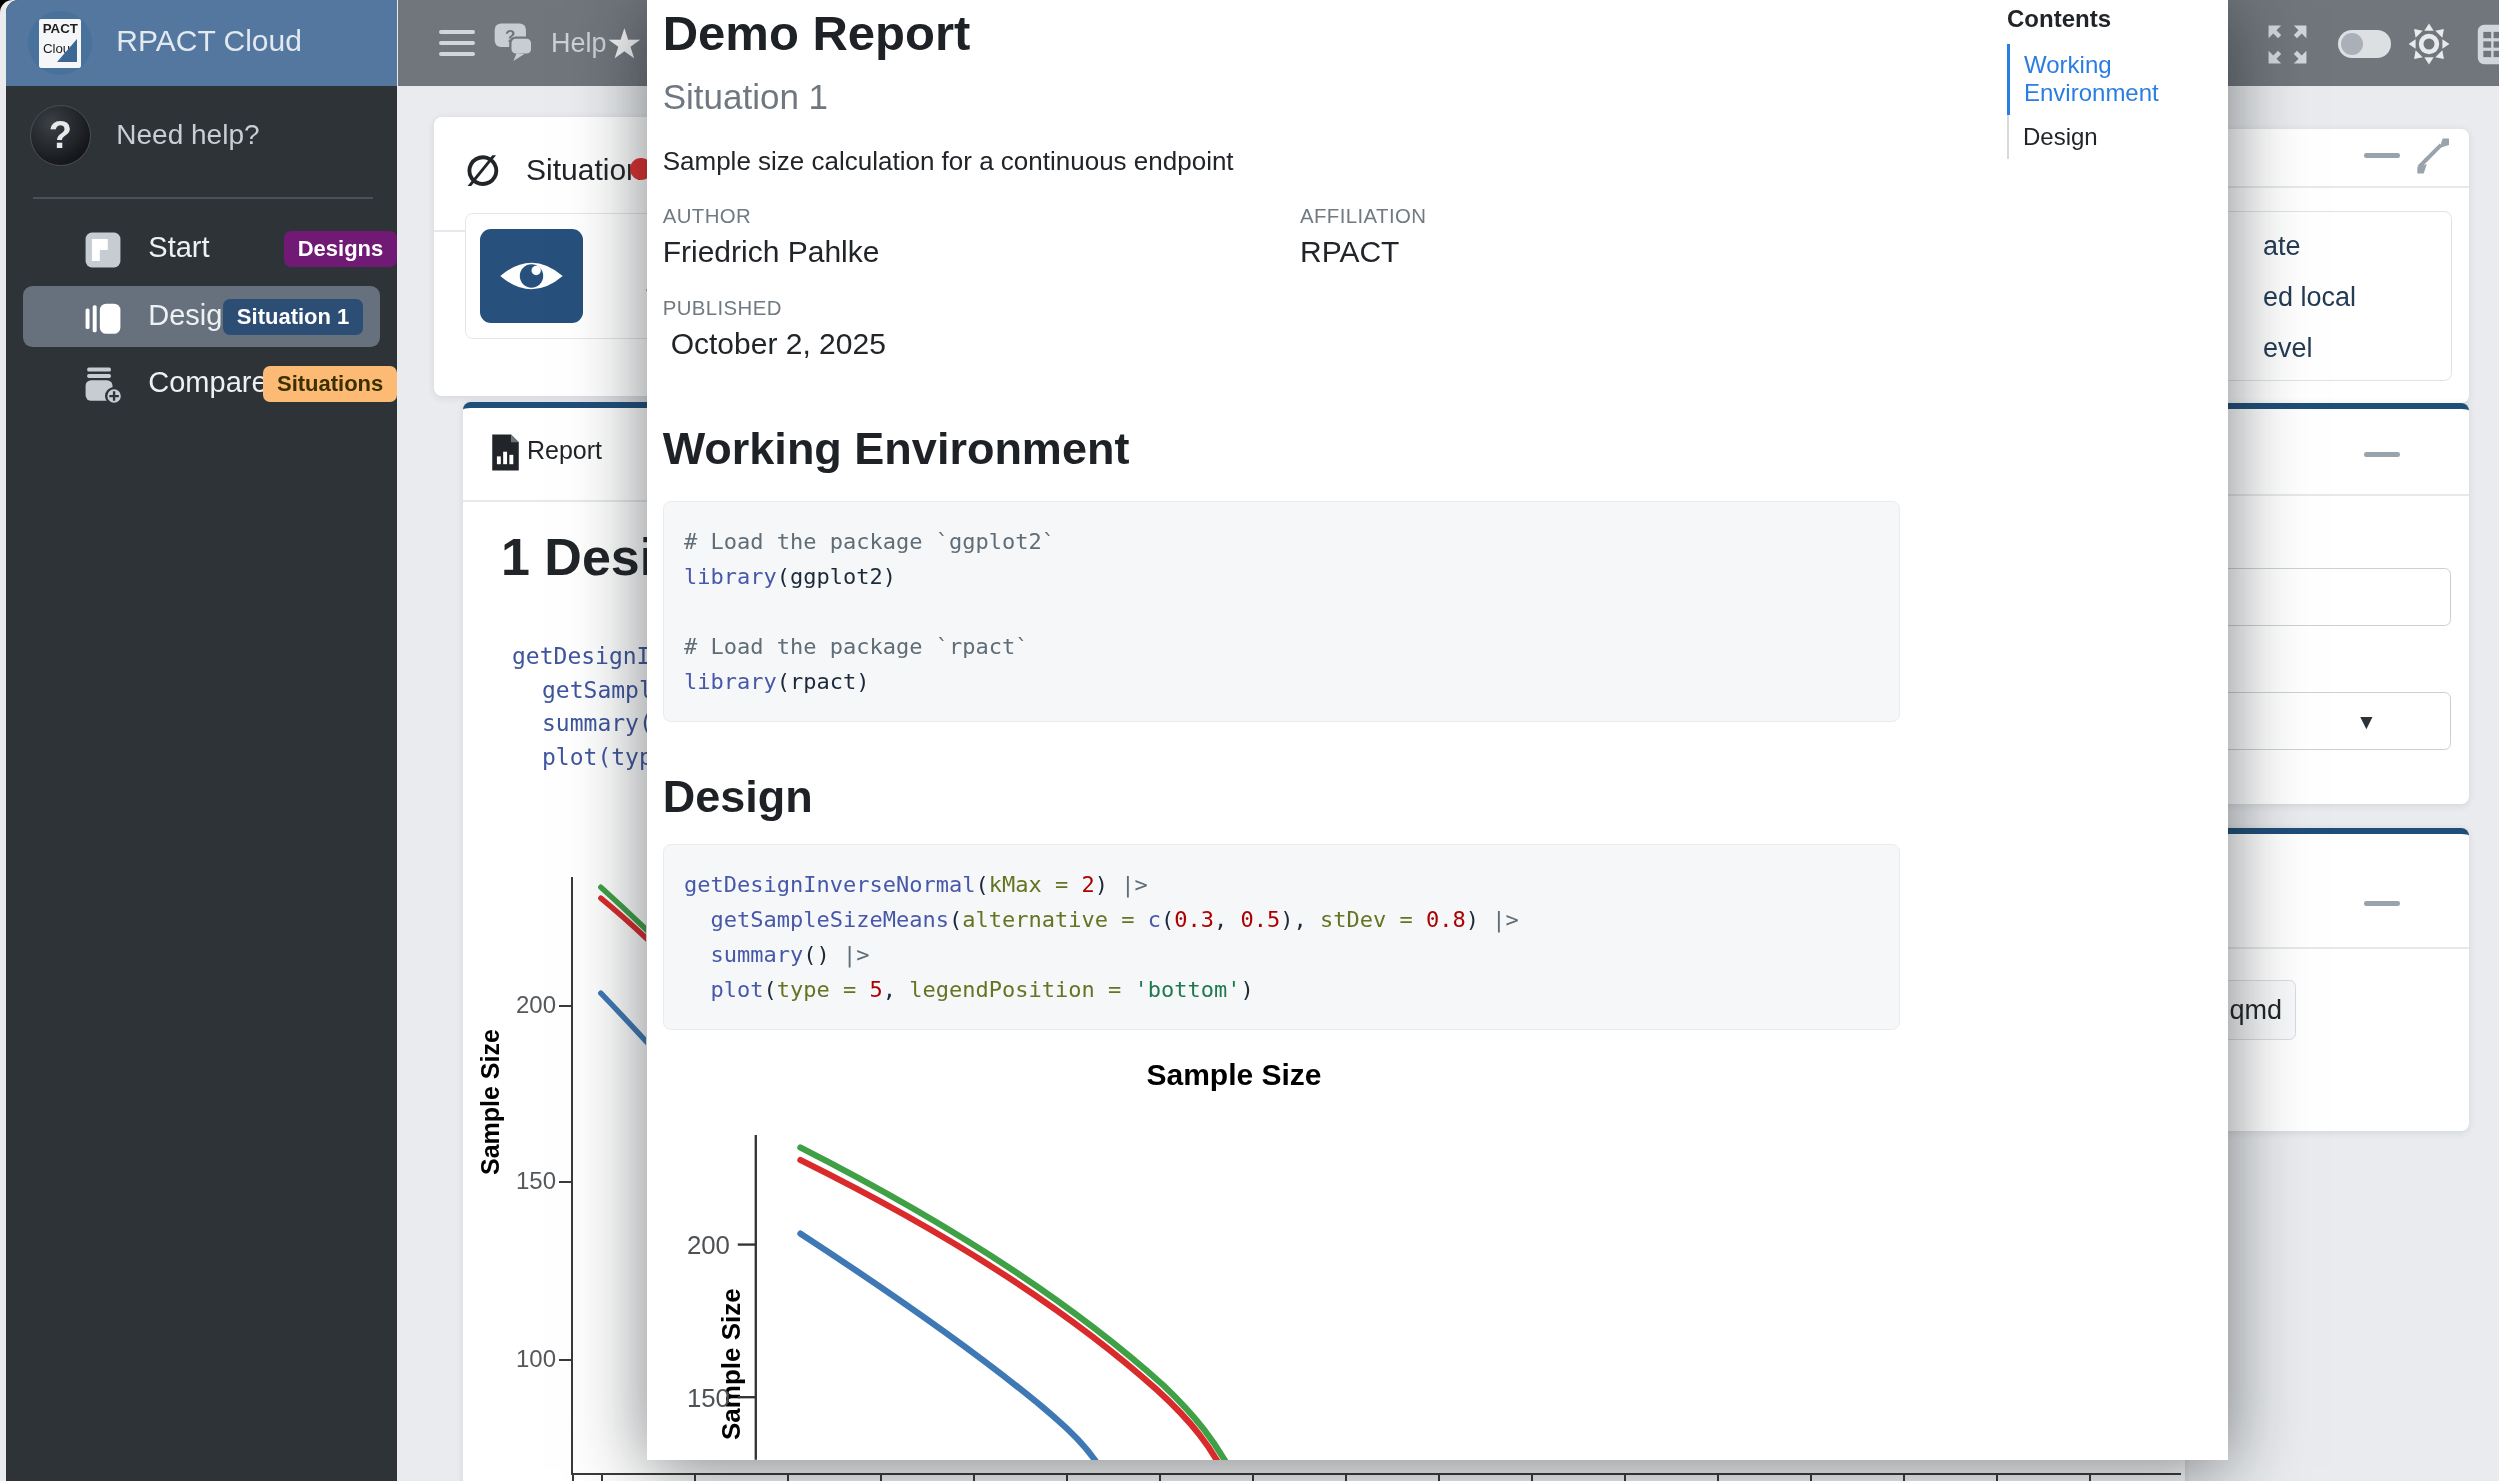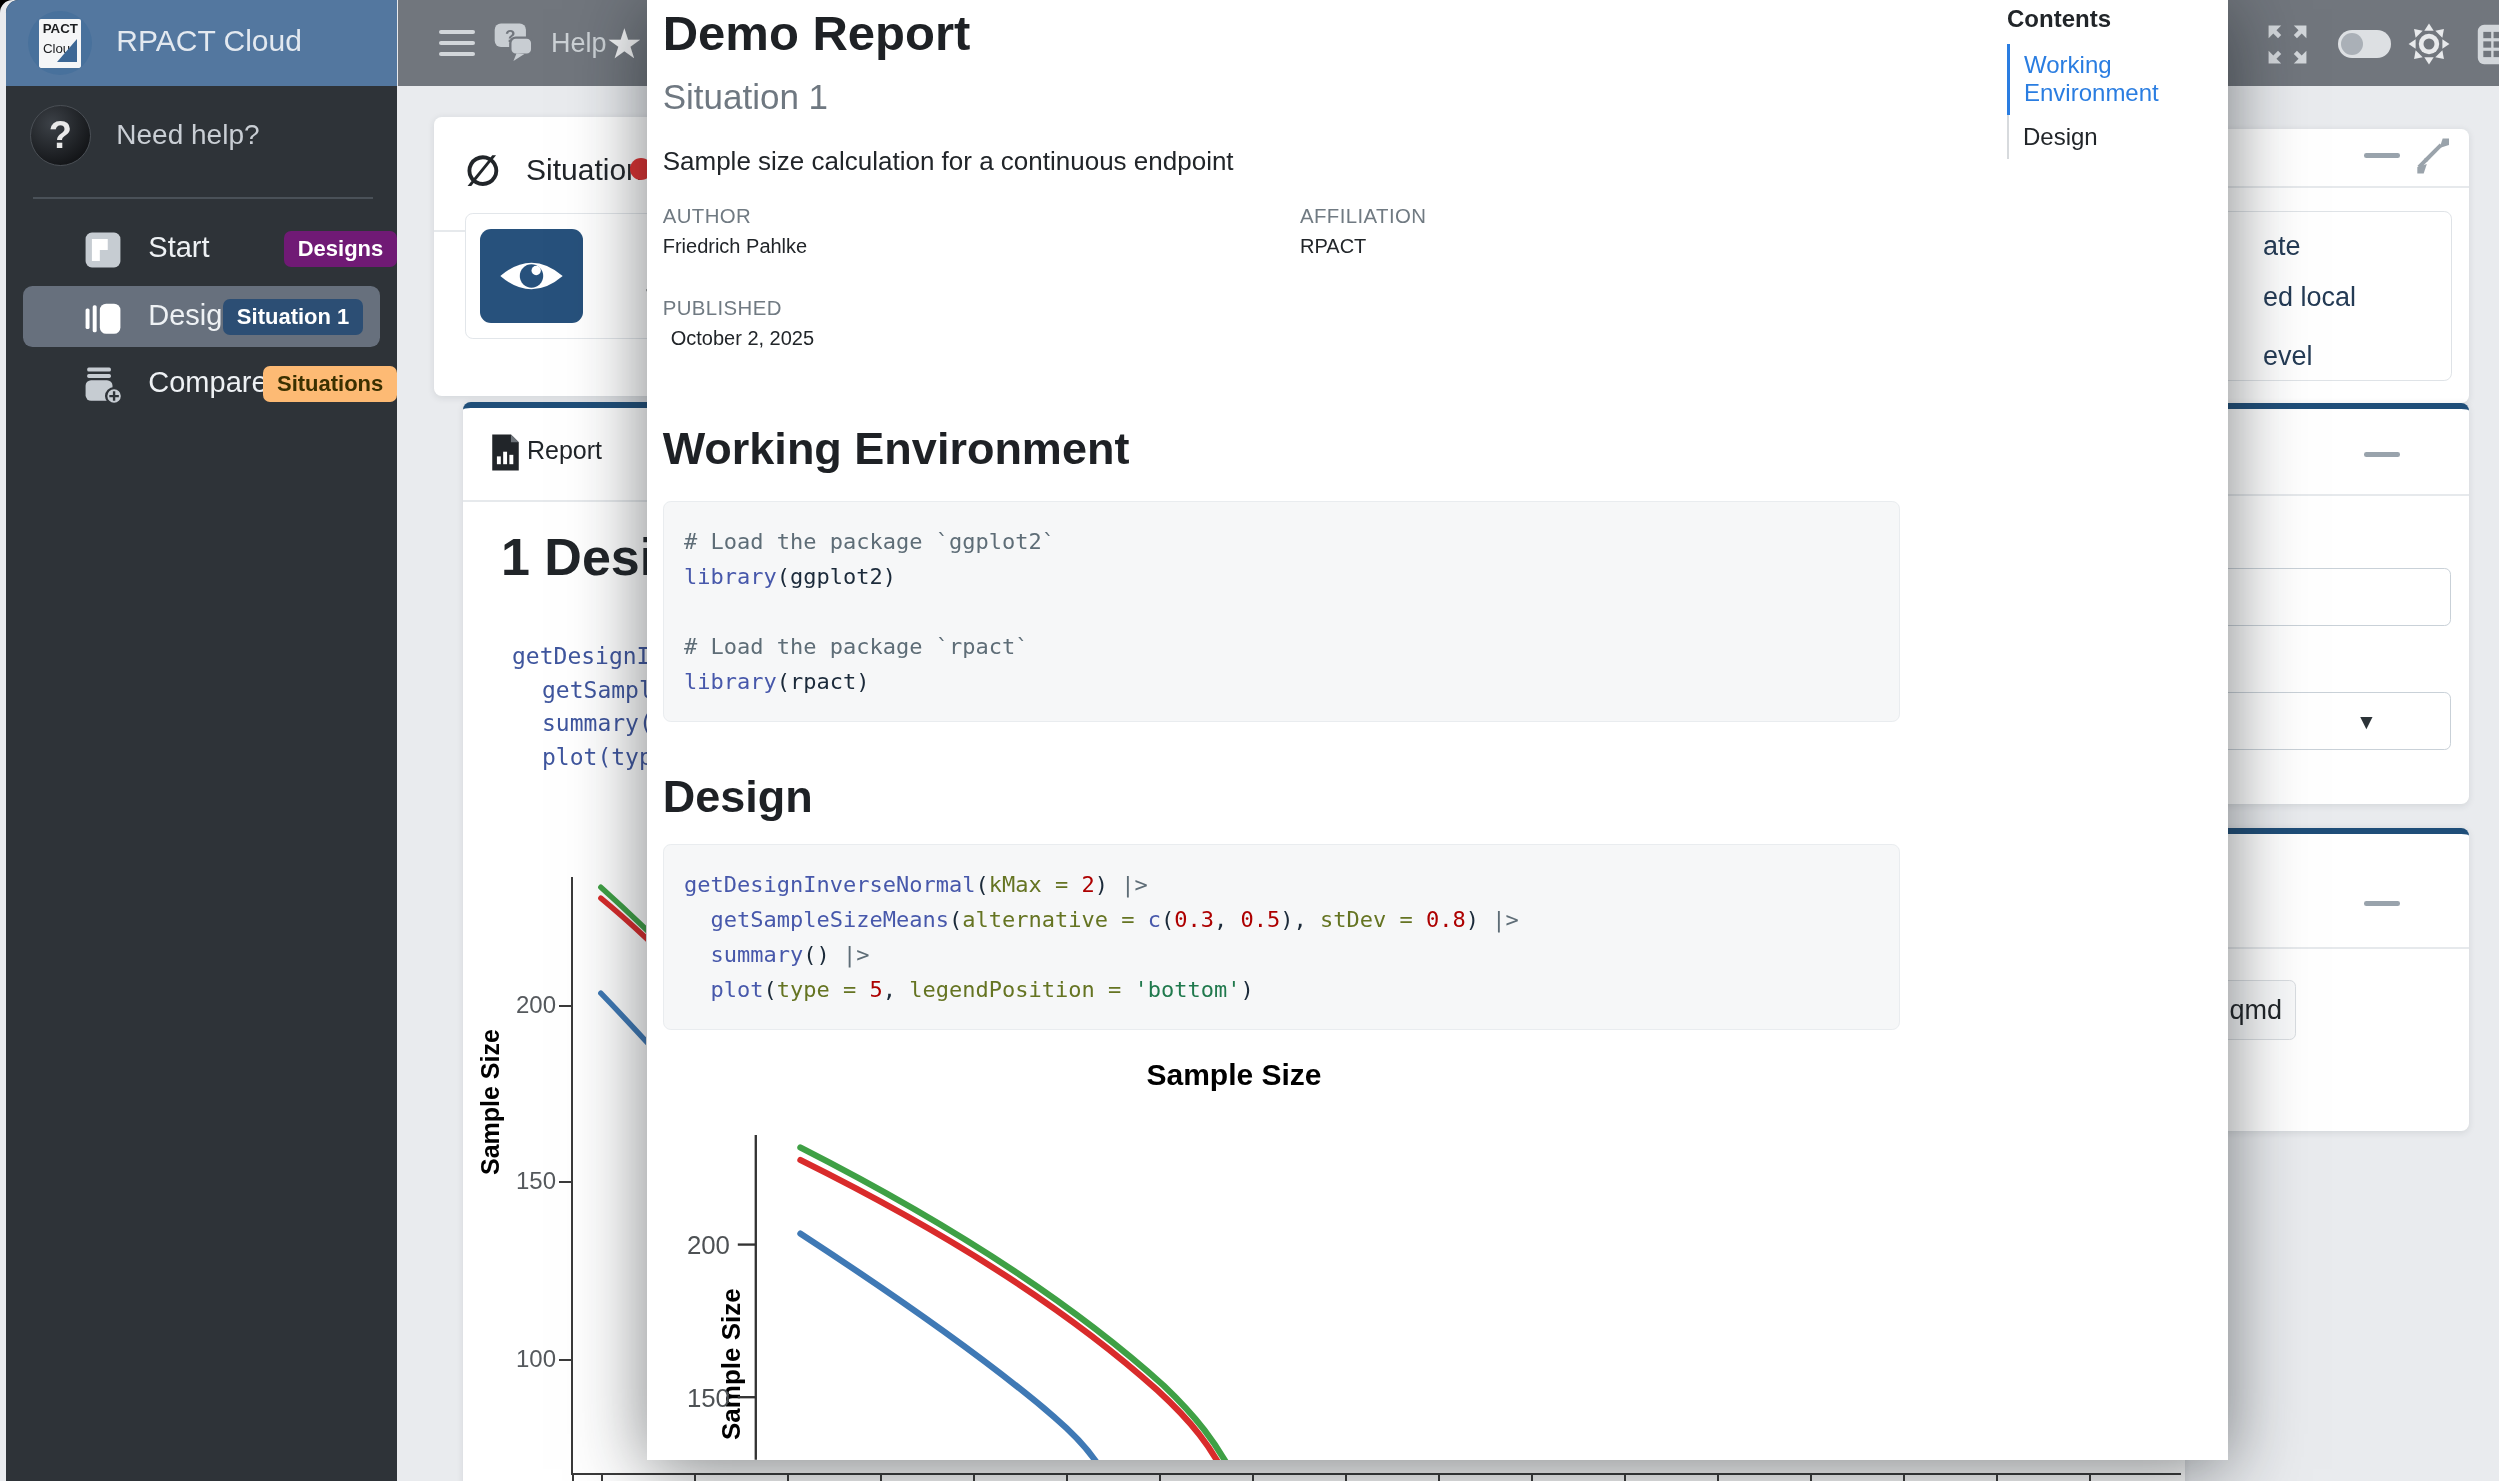--- a/index.html
+++ b/index.html
@@ -69,21 +69,21 @@
   #rp-caret{font-size:21px;color:#2c3338;}
   #rp-chip{background:#f8f9fa;border:1.6px solid #d9dde1;border-radius:6.3px;text-align:right;
            font-size:27px;color:#212529;line-height:58px;padding-right:12.5px;}
   
   #modal{left:647px;top:0;width:1581px;height:1460px;background:#fff;z-index:40;
          box-shadow:0 9.4px 70px rgba(20,25,30,.55);}
   #modal-title{left:15.7px;top:4.7px;font-size:49px;font-weight:600;color:#1e2125;}
   #modal-subtitle{left:15.7px;top:77px;font-size:35px;color:#6f7881;}
   #modal-desc{left:15.7px;top:146px;font-size:26px;color:#212529;}
   .meta-label{font-size:20.4px;color:#707a82;letter-spacing:0.4px;}
-  .meta-value{font-size:20px;color:#212529;}
+  .meta-value{font-size:30px;color:#212529;}
   .h2{font-size:45px;font-weight:600;color:#1e2125;}
   .codeblock{background:#f6f7f8;border:0.8px solid #e9ecef;border-radius:7.8px;padding:22px 20.4px;
              font-family:"DejaVu Sans Mono","Liberation Mono",monospace;font-size:22px;line-height:35px;white-space:pre;}
   .cl{min-height:35px;}
   .tk-co{color:#5e6d77;}.tk-fu{color:#4758ab;}.tk-ar{color:#657422;text-align:right;}
   .tk-nu{color:#ad0000;}.tk-st{color:#20794d;}.tk-pl{color:#1b2a3a;}.tk-pi{color:#5e6d77;}
   #plot-title{left:0;top:1058px;width:1174px;text-align:center;font-size:30px;font-weight:bold;color:#000;}
   #plot-subtitle{left:0;top:1099px;width:1174px;text-align:center;font-size:26px;color:#000;}
   #plot-ylabel{left:47px;top:1253px;font-size:26px;font-weight:bold;color:#000;
                transform:rotate(-90deg);transform-origin:left top;white-space:nowrap;left:69px;top:1440px;}
@@ -271,21 +271,21 @@
         <line x1="18" y1="30" x2="38" y2="10"></line>
         <path d="M40 2 h8 v8 l-12 4 Z" stroke="none"></path>
         <path d="M8 46 v-8 l12 -4 -4 12 Z" stroke="none"></path>
         <line x1="10" y1="38" x2="20" y2="28"></line>
       </g>
     </svg>
     <div class="abs rp-divider" style="left:0;top:57px;width:100%;"></div>
     <div class="abs" style="left:31px;top:82px;width:368px;height:168px;border:1.6px solid #dfe3e7;border-radius:7.8px;">
       <div class="abs rp-line" style="left:180px;top:19px;">ate</div>
       <div class="abs rp-line" style="left:180px;top:70px;">ed local</div>
-      <div class="abs rp-line" style="left:180px;top:129px;">evel</div>
+      <div class="abs rp-line" style="left:180px;top:121px;">evel</div>
     </div>
   </div>
 
   <div class="abs rpanel" style="left:2051px;top:403px;width:418px;height:395px;border-top:6.3px solid #1f4e79;">
     <div class="abs minus-btn" style="left:313px;top:43px;"></div>
     <div class="abs rp-divider" style="left:0;top:85px;width:100%;"></div>
     <div class="abs rp-box" style="left:28px;top:159px;width:370px;height:56px;"></div>
     <div class="abs rp-box" style="left:28px;top:283px;width:370px;height:56px;">
       <div class="abs" id="rp-caret" style="left:276px;top:17px;">▼</div>
     </div>

